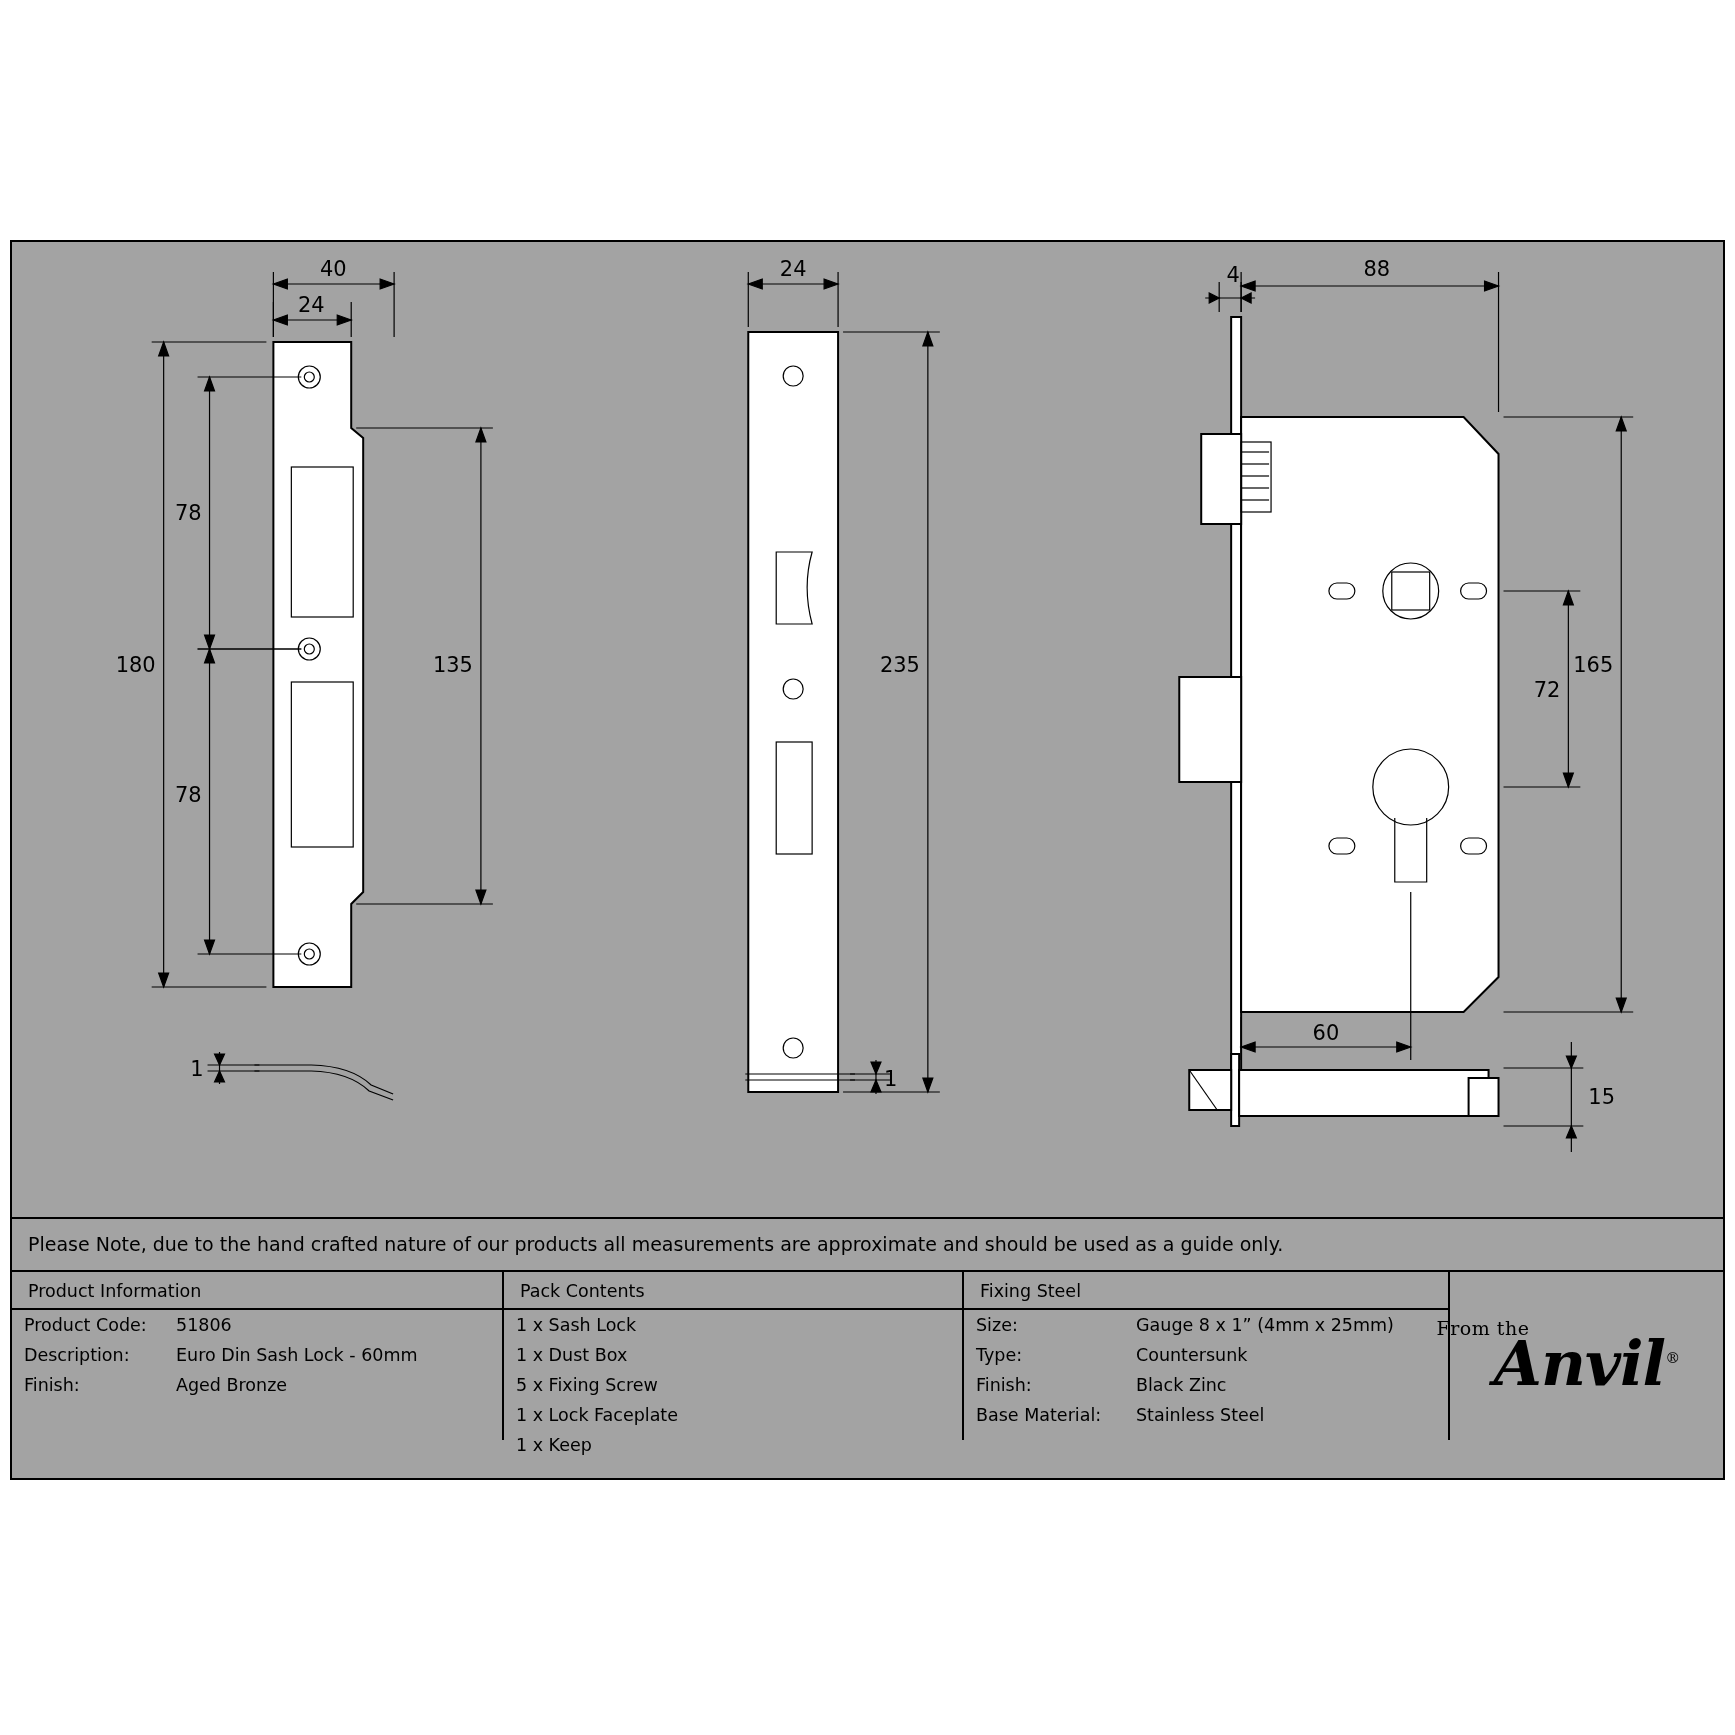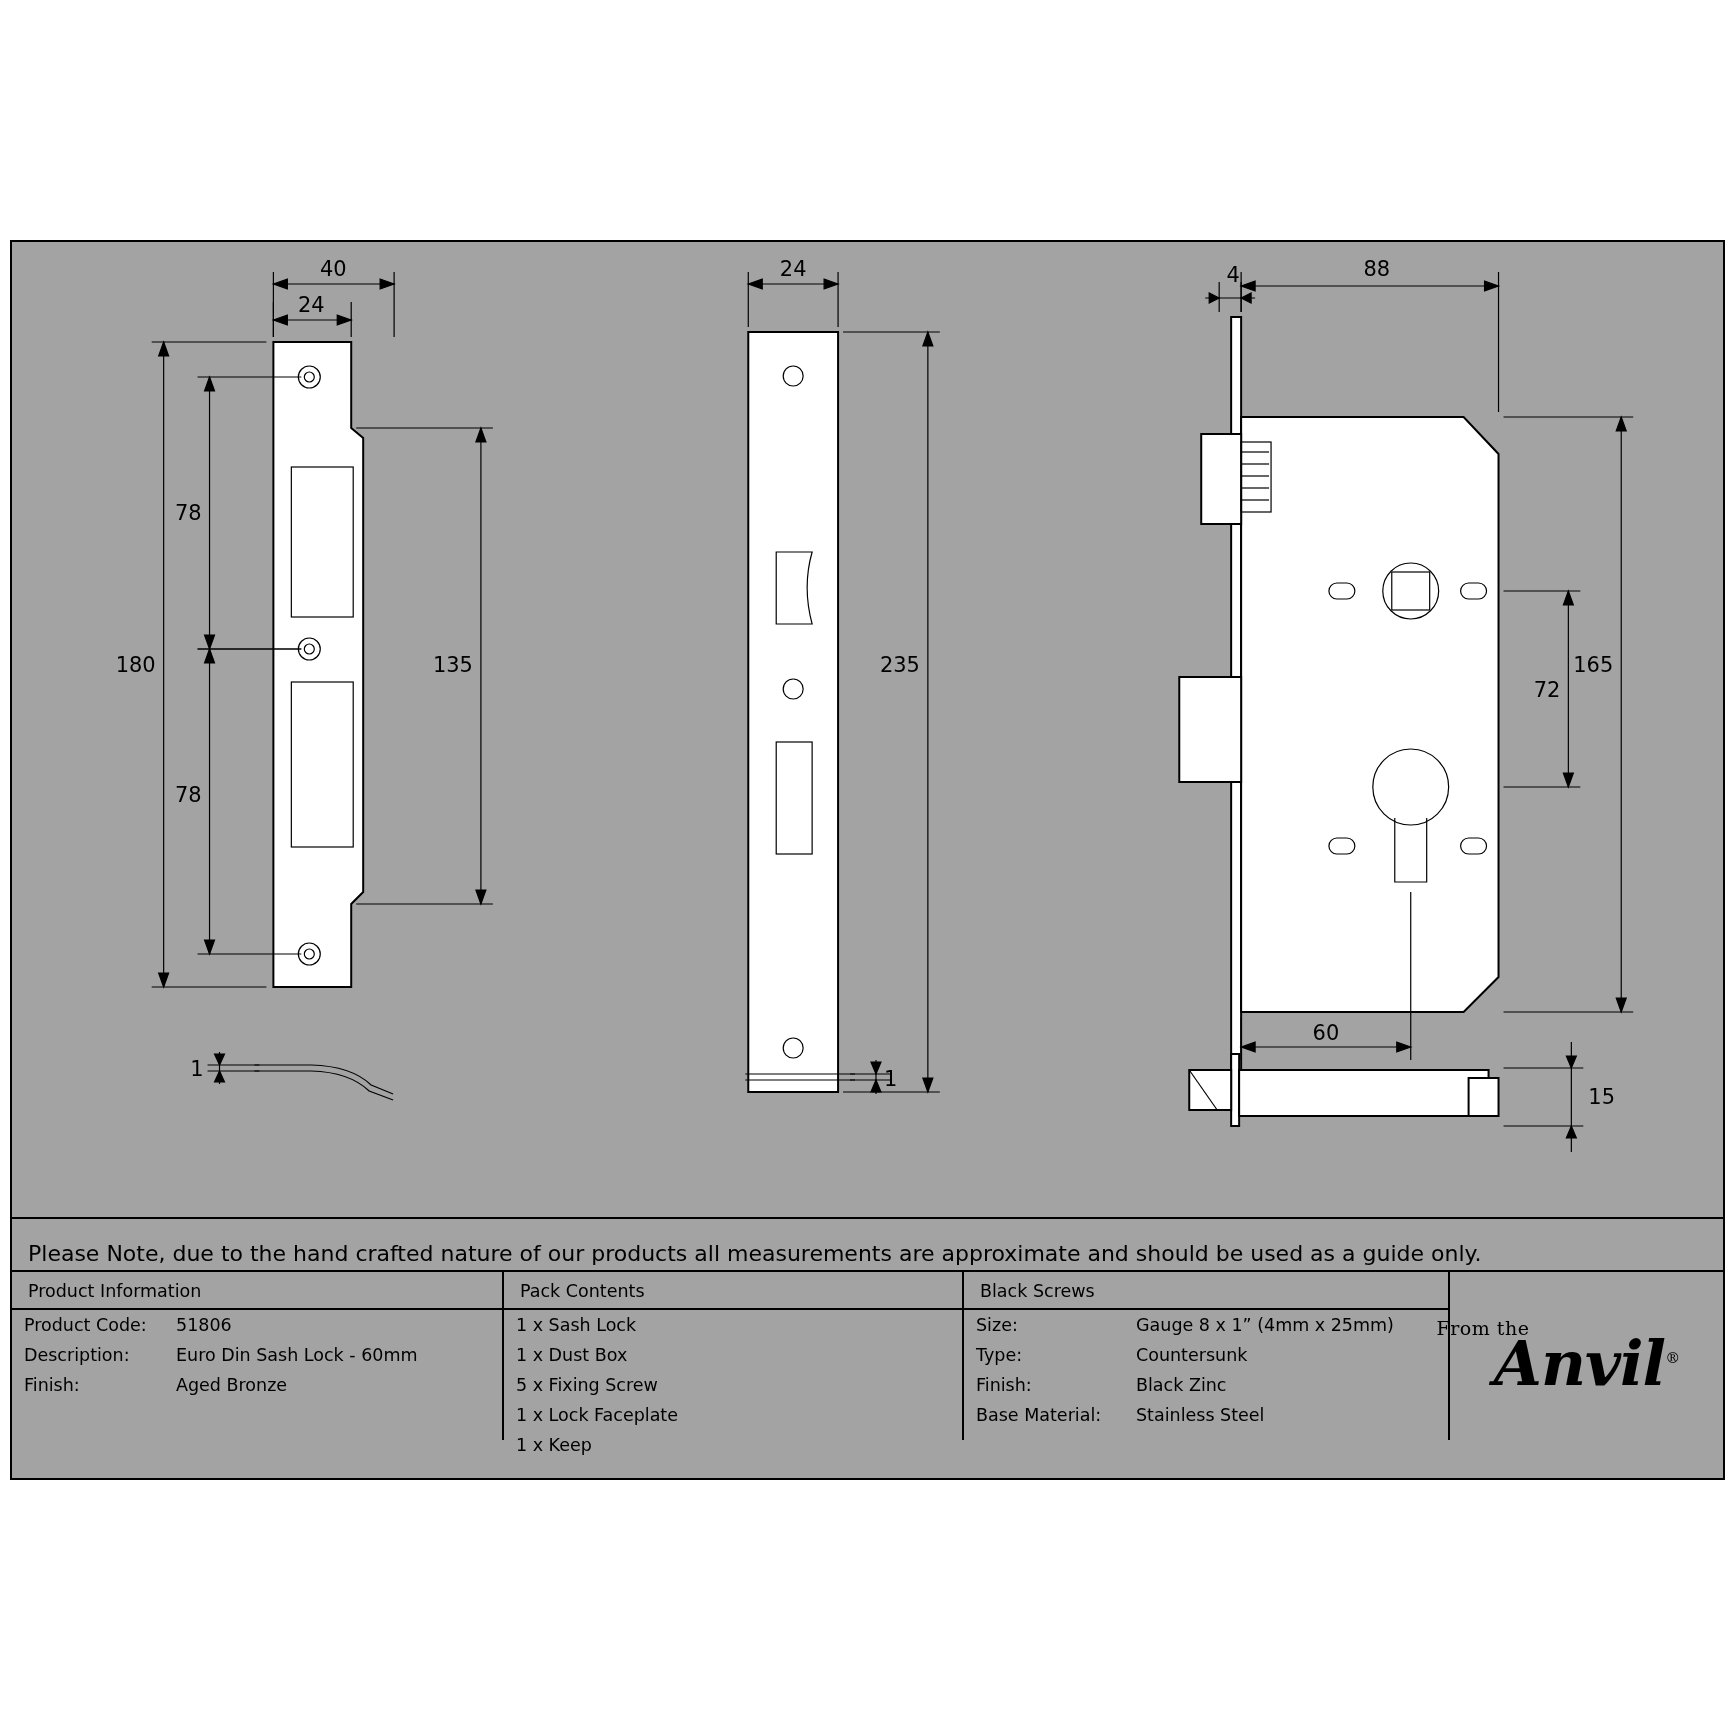--- a/index.html
+++ b/index.html
@@ -43,22 +43,21 @@
     top: 975px;
     width: 100%;
     height: 53px;
     border-top: 2px solid #000;
     box-sizing: border-box;
   }
   .note-text {
     position: absolute;
     left: 16px;
     top: 14px;
-    font-size: 22px;
-    margin-top: 8px;
+    font-size: 19px;
   }
   
   .info-table {
     position: absolute;
     left: 0;
     top: 1028px;
     width: 100%;
     height: 170px;
     border-top: 2px solid #000;
     box-sizing: border-box;
@@ -440,21 +439,21 @@
         <div class="plain">5 x Fixing Screw</div>
         <div class="plain">1 x Lock Faceplate</div>
         <div class="plain">1 x Keep</div>
       </div>
     </div>
 
     <div class="vline" style="left:950px;"></div>
 
     <div class="col" style="left:952px; width:484px;">
       <div class="col-head">
-        <span>Black Screws</span>
+        <span>Fixing Steel</span>
       </div>
       <div class="col-body">
         <div class="kv">
           <span class="k wide">Size:</span><span class="v">Gauge 8 x 1” (4mm x 25mm)</span>
         </div>
         <div class="kv">
           <span class="k wide">Type:</span><span class="v">Countersunk</span>
         </div>
         <div class="kv">
           <span class="k wide">Finish:</span><span class="v">Black Zinc</span>

